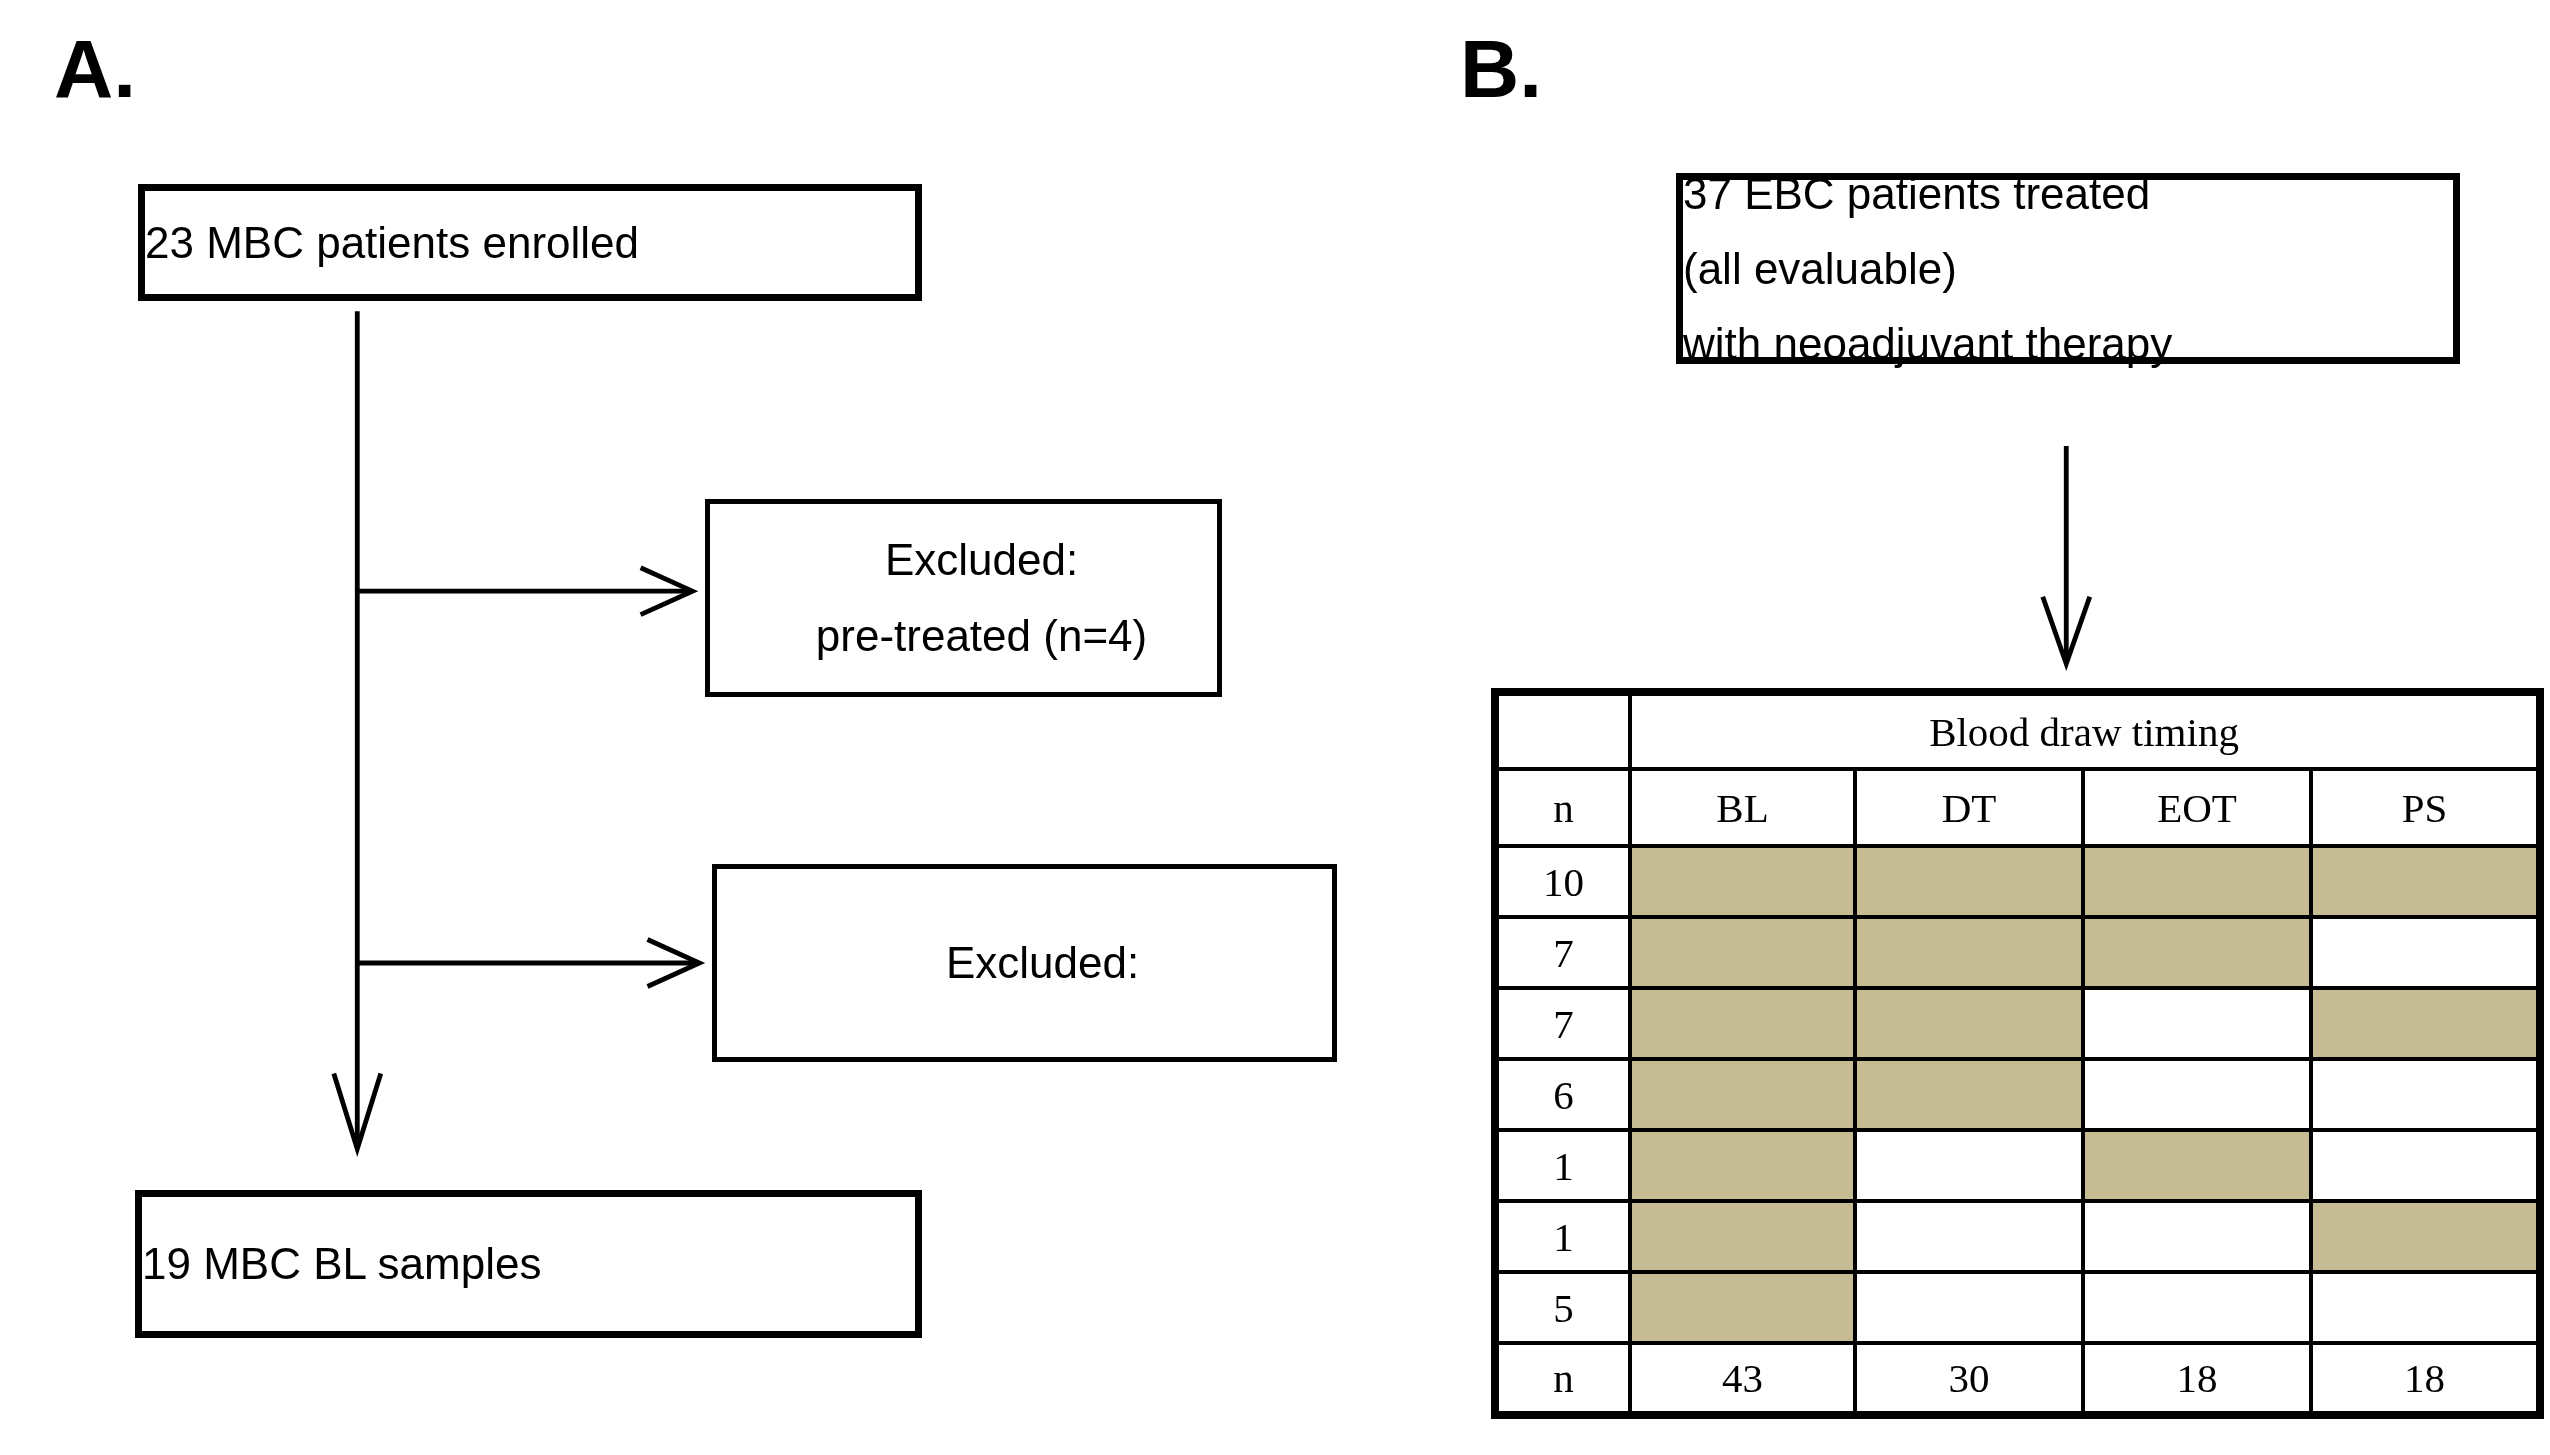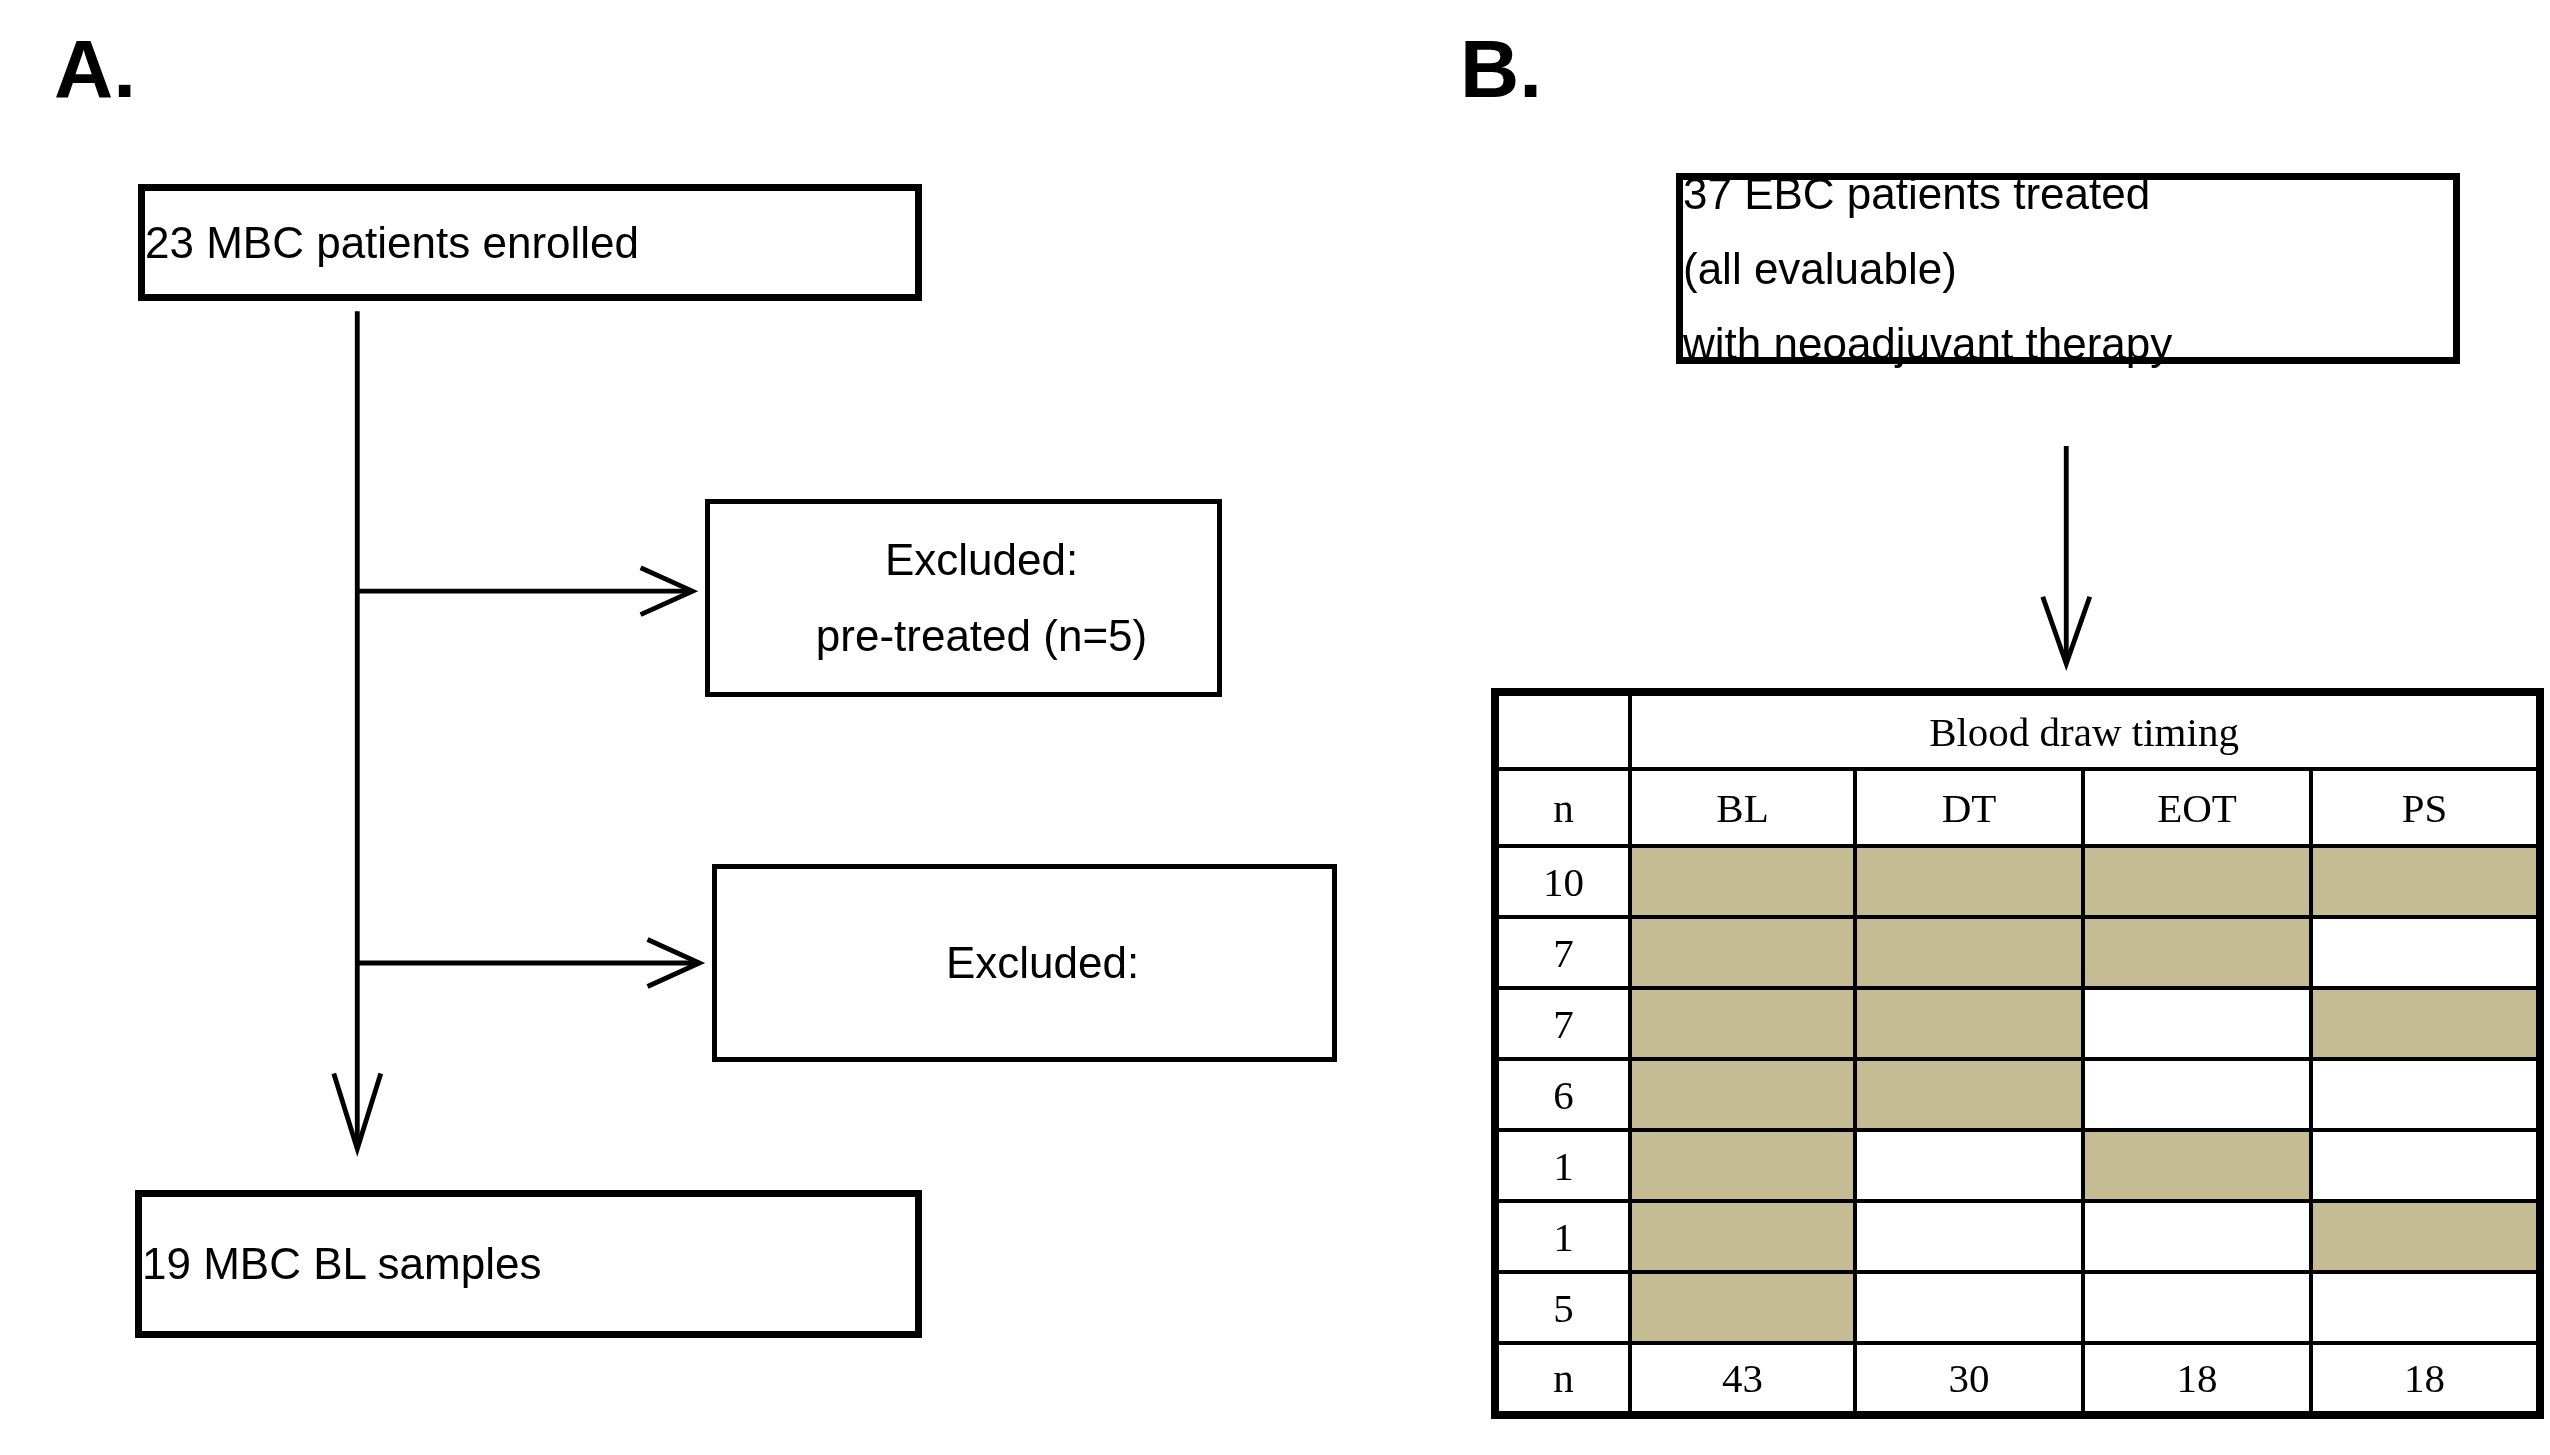--- a/index.html
+++ b/index.html
@@ -79,21 +79,21 @@
 
   <div id="label-a" class="panel-label">A.</div>
   <div id="label-b" class="panel-label">B.</div>
 
   <div id="box-enrolled" class="fbox centered">
     <div>23 MBC patients enrolled</div>
   </div>
 
   <div id="box-excluded1" class="fbox">
     <div>Excluded:</div>
-    <div>pre-treated (n=5)</div>
+    <div>pre-treated (n=4)</div>
   </div>
 
   <div id="box-excluded2" class="fbox">
     <div>Excluded:</div>
   </div>
 
   <div id="box-samples" class="fbox centered">
     <div>19 MBC BL samples</div>
   </div>
 

